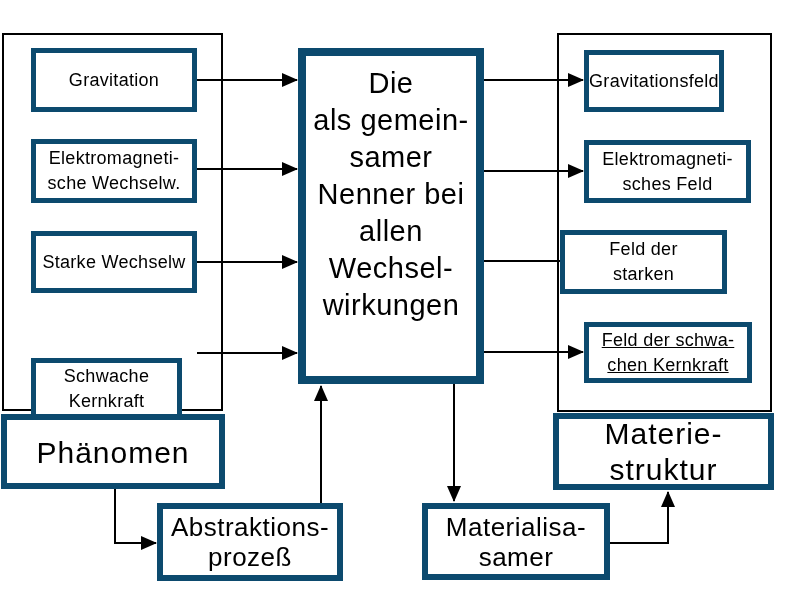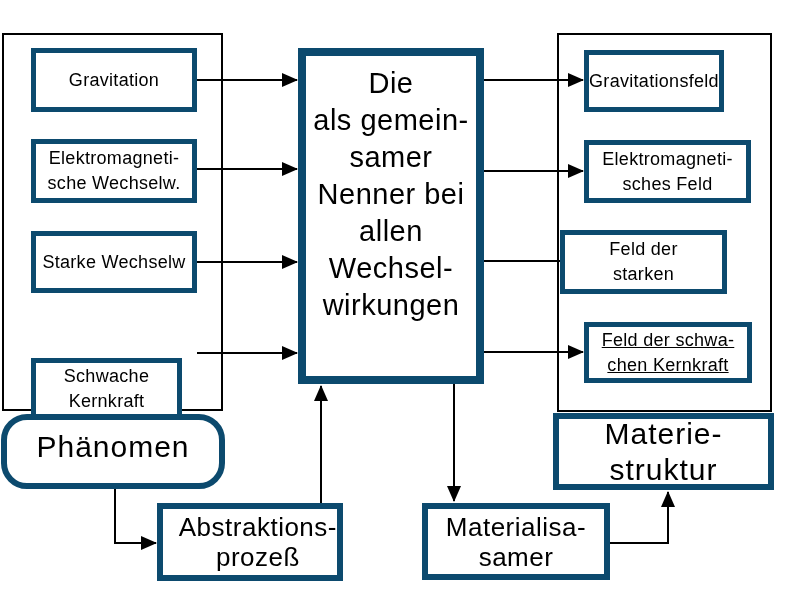--- a/index.html
+++ b/index.html
@@ -42,22 +42,21 @@
     letter-spacing: 0.3px;
   }
 
   .panel-label {
     font-size: 30px;
     line-height: 36px;
     letter-spacing: 1px;
   }
   .top-aligned {
     align-items: flex-start;
-    padding-top: 9px;
-    border-radius: 26px;
+    padding-top: 15px;
   }
 
   .process-label {
     font-size: 26px;
     line-height: 30px;
     letter-spacing: 0.5px;
   }
 
   
   .kraft-box {
@@ -151,21 +150,21 @@
 <span>Feld der
 starken</span></div>
   <div class="abs box small-label" style="left:584px; top:322px; width:168px; height:61px;text-decoration:underline;">
 <span>Feld der schwa-
 chen Kernkraft</span></div>
 
   <div class="abs box heavy panel-label" style="left:553px; top:413px; width:221px; height:77px;">
 <span>Materie-
 struktur</span></div>
 
-  <div class="abs box heavy process-label" style="left:157px; top:503px; width:186px; height:78px;justify-content:flex-end;">
+  <div class="abs box heavy process-label" style="left:157px; top:503px; width:186px; height:78px;">
 <span>Abstraktions-
 prozeß</span></div>
 
   <div class="abs box heavy process-label" style="left:422px; top:503px; width:188px; height:77px;">
 <span>Materialisa-
 samer</span></div>
 
 </div>
 
 </body></html>

